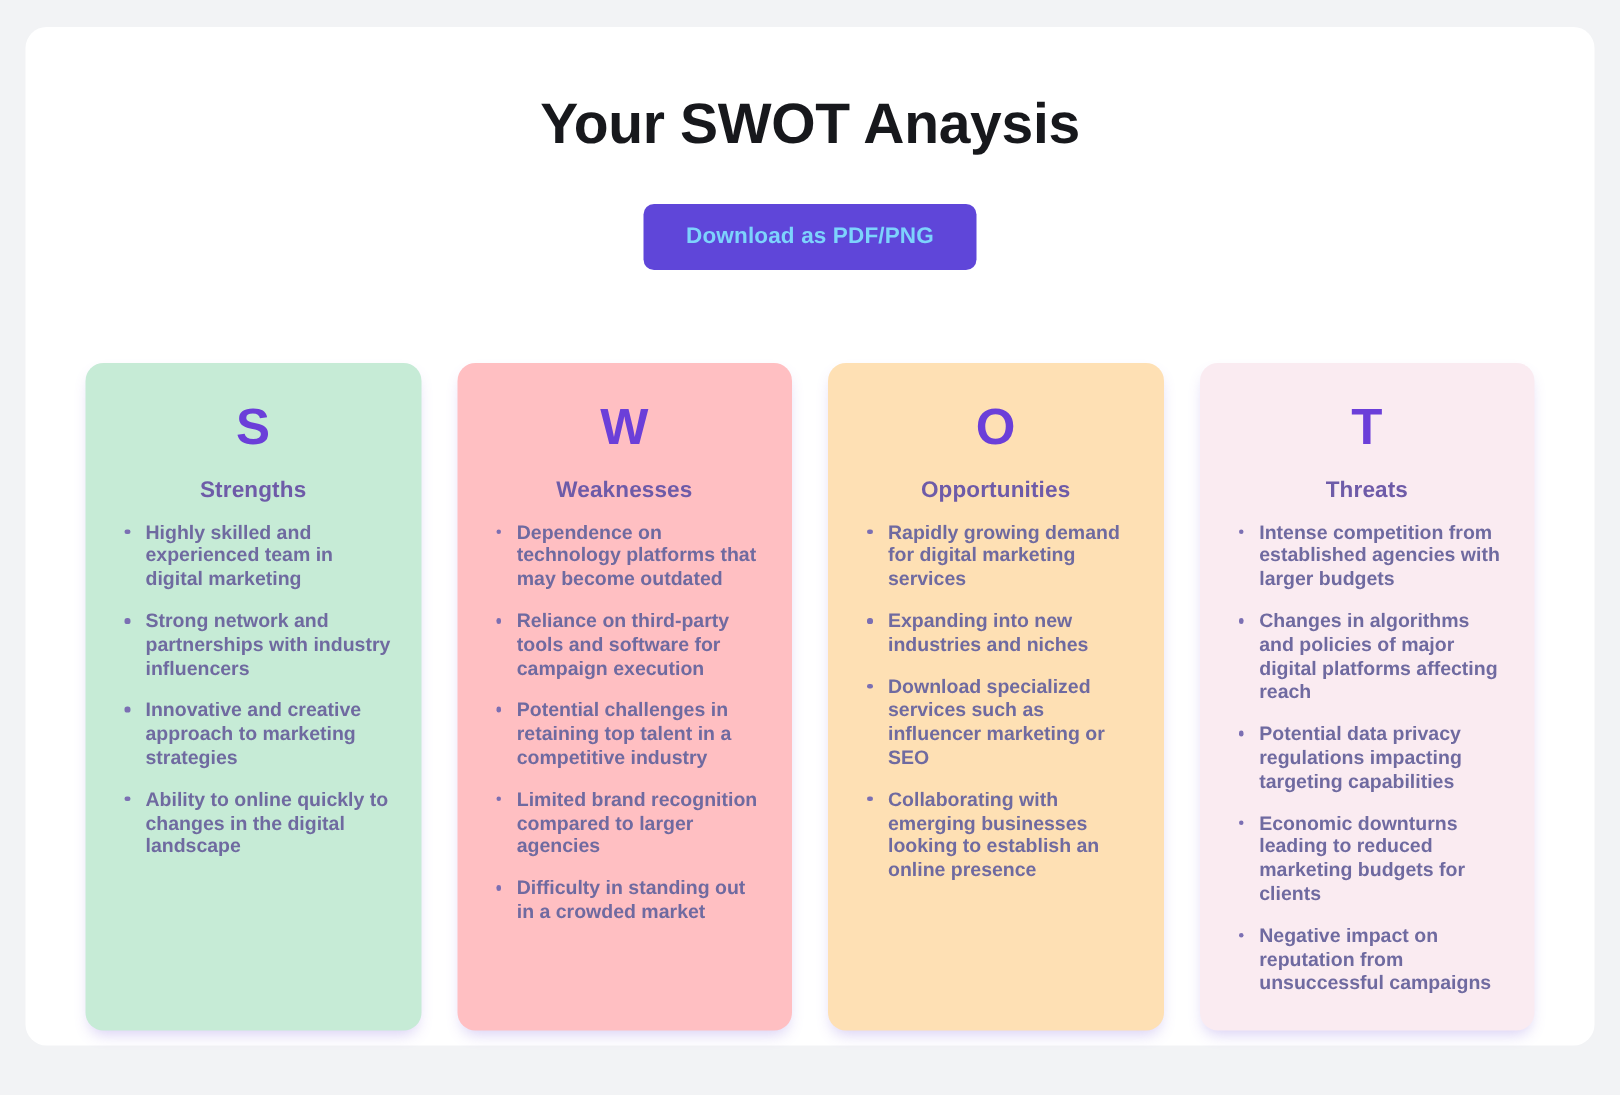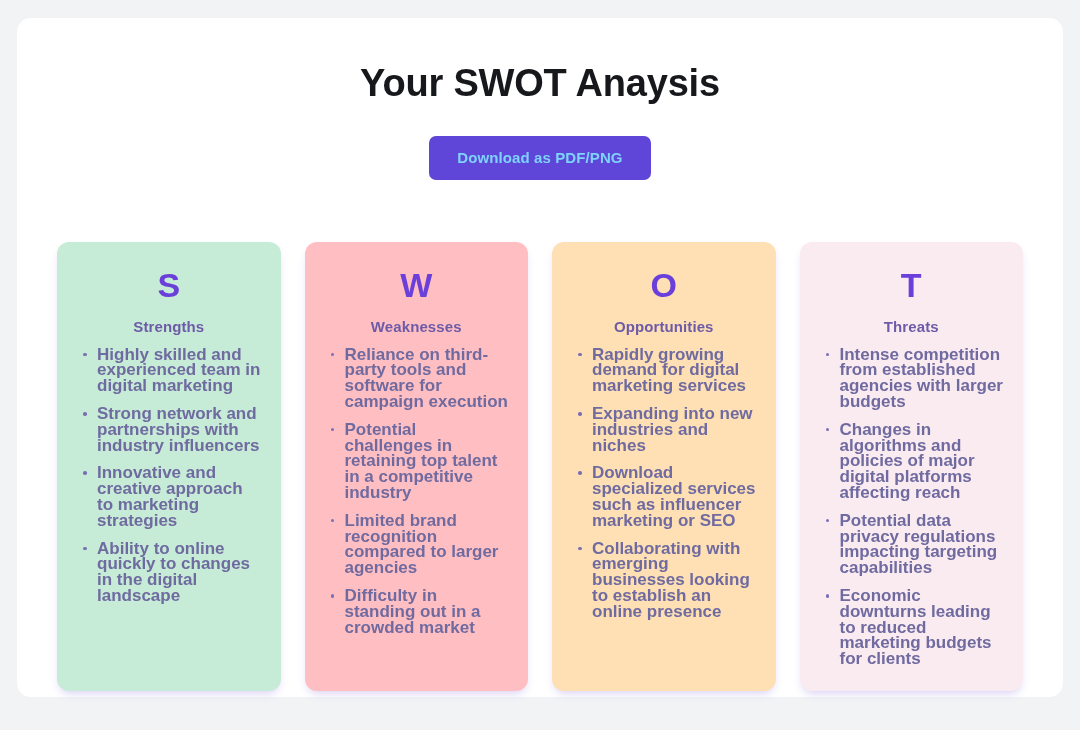--- a/index.html
+++ b/index.html
@@ -95,21 +95,21 @@
 
   .card-list {
     list-style: none;
     padding: 0 2px 0 6px;
   }
 
   .card-list li {
     position: relative;
     padding-left: 16px;
     margin-bottom: 12px;
-    font-size: 17px;
+    font-size: 13px;
     line-height: 15.8px;
     color: #6f6aa0;
     font-weight: bold;
   }
 
   .card-list li:last-child { margin-bottom: 0; }
 
   .card-list li::before {
     content: "";
     position: absolute;
@@ -139,20 +139,21 @@
             <li>Highly skilled and experienced team in digital marketing</li>
             <li>Strong network and partnerships with industry influencers</li>
             <li>Innovative and creative approach to marketing strategies</li>
             <li>Ability to online quickly to changes in the digital landscape</li>
           </ul>
         </div>
         <div class="swot-card" style="background: rgb(255, 191, 194);">
           <span class="card-letter">W</span>
           <span class="card-heading">Weaknesses</span>
           <ul class="card-list">
+            <li>Dependence on technology platforms that may become outdated</li>
             <li>Reliance on third-party tools and software for campaign execution</li>
             <li>Potential challenges in retaining top talent in a competitive industry</li>
             <li>Limited brand recognition compared to larger agencies</li>
             <li>Difficulty in standing out in a crowded market</li>
           </ul>
         </div>
         <div class="swot-card" style="background: rgb(254, 224, 180);">
           <span class="card-letter">O</span>
           <span class="card-heading">Opportunities</span>
           <ul class="card-list">
@@ -163,18 +164,19 @@
           </ul>
         </div>
         <div class="swot-card" style="background: rgb(250, 235, 241);">
           <span class="card-letter">T</span>
           <span class="card-heading">Threats</span>
           <ul class="card-list">
             <li>Intense competition from established agencies with larger budgets</li>
             <li>Changes in algorithms and policies of major digital platforms affecting reach</li>
             <li>Potential data privacy regulations impacting targeting capabilities</li>
             <li>Economic downturns leading to reduced marketing budgets for clients</li>
+            <li>Negative impact on reputation from unsuccessful campaigns</li>
           </ul>
         </div>
       </div>
 
   </div>
 </div>
 
 </body></html>

